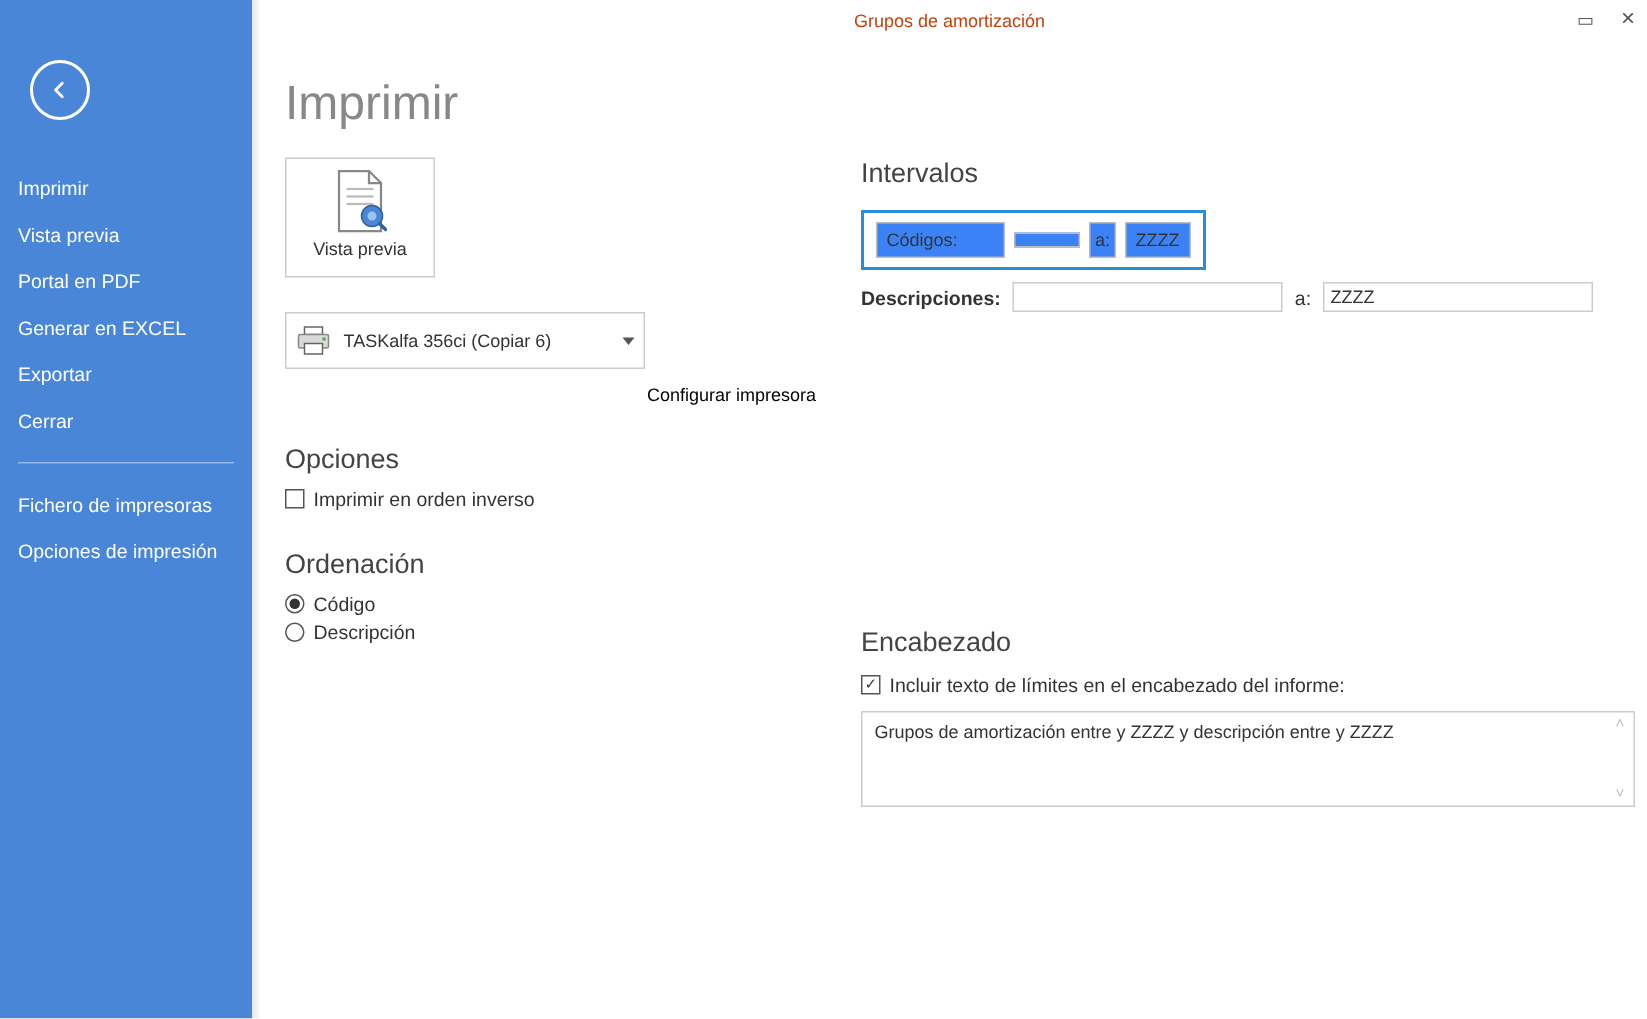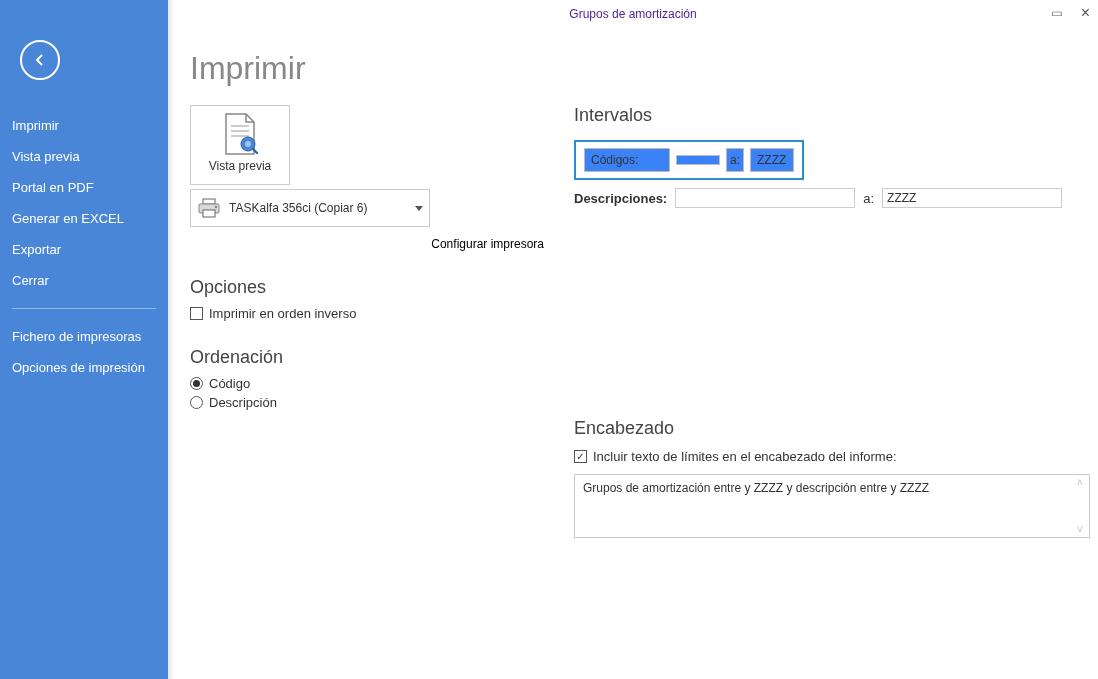--- a/index.html
+++ b/index.html
@@ -46,21 +46,21 @@
     margin: 12px 12px 12px 12px;
   }
   .titlebar {
     position: absolute;
     left: 168px; top: 0; right: 0;
     height: 28px;
     display: flex;
     justify-content: center;
     align-items: center;
     font-size: 12px;
-    color: #4c1d95;
+    color: #c2410c;
   }
   .win-controls {
     position: absolute;
     right: 8px; top: 6px;
     display: flex;
     gap: 18px;
     align-items: center;
   }
   .win-controls span { cursor: pointer; color: #555; font-size: 14px; line-height: 14px; }
   .main {
@@ -101,21 +101,21 @@
   }
   .preview-btn .doc-icon svg { width: 36px; height: 44px; }
   .preview-btn span { font-size: 12px; color: #333; }
   .printer-select {
     display: inline-flex;
     align-items: center;
     vertical-align: top;
     border: 1px solid #ccc;
     width: 240px;
     height: 38px;
-    margin-top: 4px;
+    margin-top: 23px;
     padding: 0 6px;
     cursor: pointer;
     background: #fff;
     position: relative;
   }
   .printer-select .printer-icon { width: 24px; height: 20px; margin-right: 8px; }
   .printer-select .name { flex: 1; font-size: 12px; color: #333; }
   .printer-select .caret { width: 0; height: 0; border-left: 4px solid transparent; border-right: 4px solid transparent; border-top: 5px solid #555; }
   .config-link {
     display: block;

